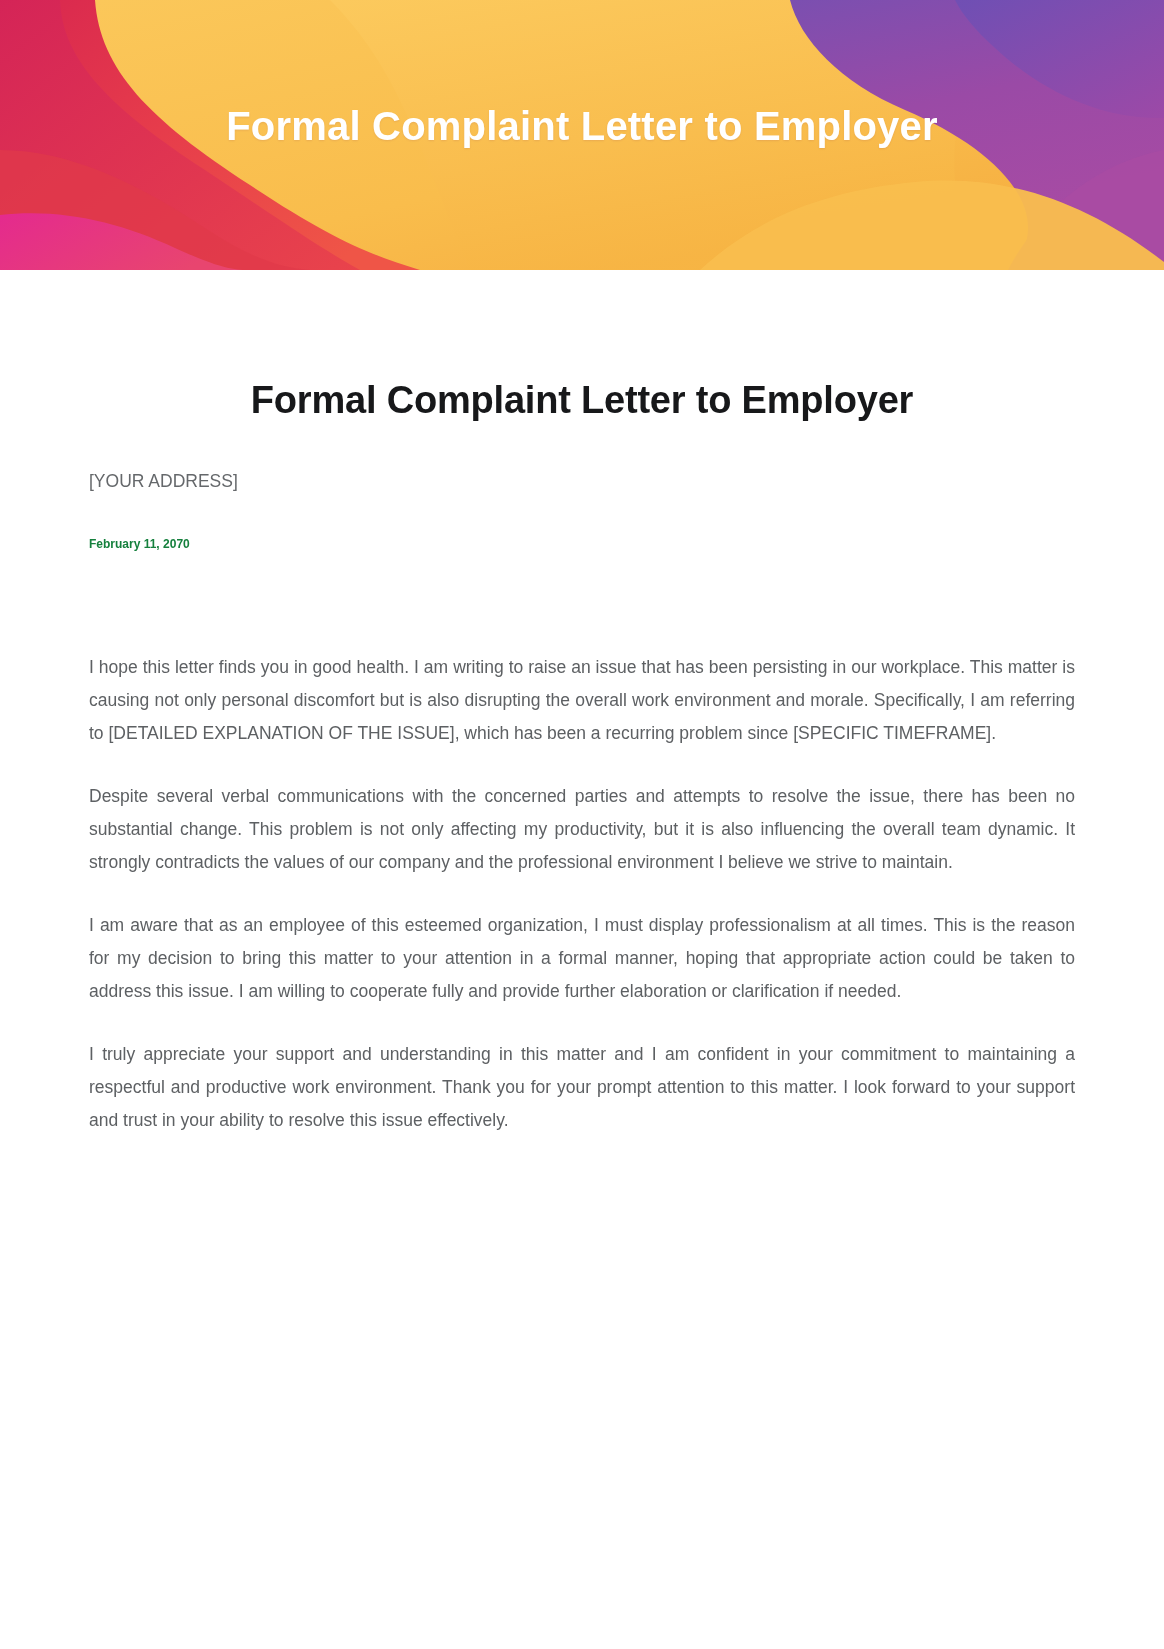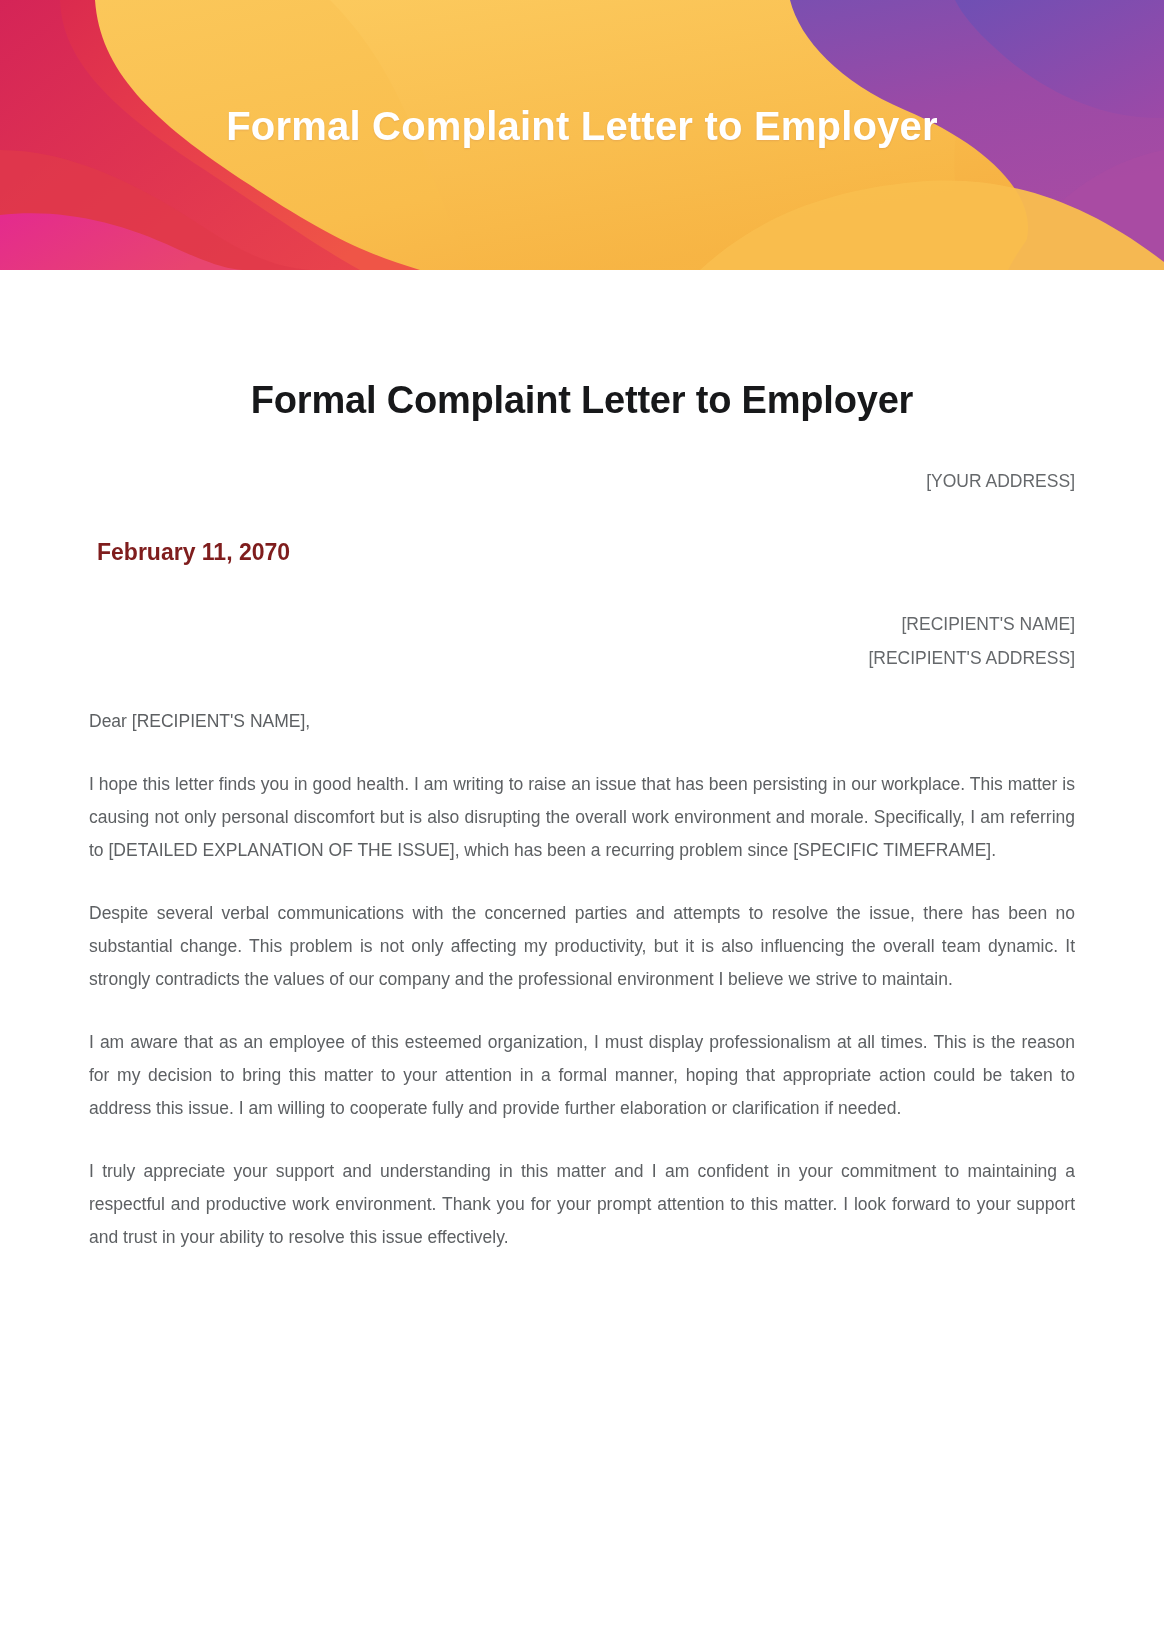--- a/index.html
+++ b/index.html
@@ -65,28 +65,28 @@
   .letter {
     margin-top: 40px;
   }
   .line,
   .para {
     color: #5d6063;
     font-size: 17.5px;
     line-height: 33px;
     margin: 0;
   }
-  .line.muted { color: #65686b; text-align: right; }
+  .line.muted { color: #65686b; }
   .block-gap { height: 30px; }
   .date {
-    color: #7f1d1d;
+    color: #15803d;
     font-weight: bold;
-    font-size: 23px;
+    font-size: 12px;
     line-height: 33px;
-    margin: 8px;
+    margin: 0;
   }
   .para {
     text-align: justify;
     text-justify: inter-word;
   }
   .addr-block .line { line-height: 34px; }
 </style>
 </head>
 <body>
 
@@ -158,28 +158,23 @@
     <div class="addr-block">
       <p class="line muted">[YOUR ADDRESS]</p>
     </div>
 
     <div class="block-gap"></div>
 
     <p class="date">February 11, 2070</p>
 
     <div class="block-gap"></div>
 
-    <div class="addr-block">
-      <p class="line muted">[RECIPIENT'S NAME]</p>
-      <p class="line muted">[RECIPIENT'S ADDRESS]</p>
-    </div>
 
     <div class="block-gap"></div>
 
-    <p class="line">Dear [RECIPIENT'S NAME],</p>
 
     <div class="block-gap"></div>
 
     <p class="para">I hope this letter finds you in good health. I am writing to raise an issue that has been persisting in our workplace. This matter is causing not only personal discomfort but is also disrupting the overall work environment and morale. Specifically, I am referring to [DETAILED EXPLANATION OF THE ISSUE], which has been a recurring problem since [SPECIFIC TIMEFRAME].</p>
 
     <div class="block-gap"></div>
 
     <p class="para">Despite several verbal communications with the concerned parties and attempts to resolve the issue, there has been no substantial change. This problem is not only affecting my productivity, but it is also influencing the overall team dynamic. It strongly contradicts the values of our company and the professional environment I believe we strive to maintain.</p>
 
     <div class="block-gap"></div>

